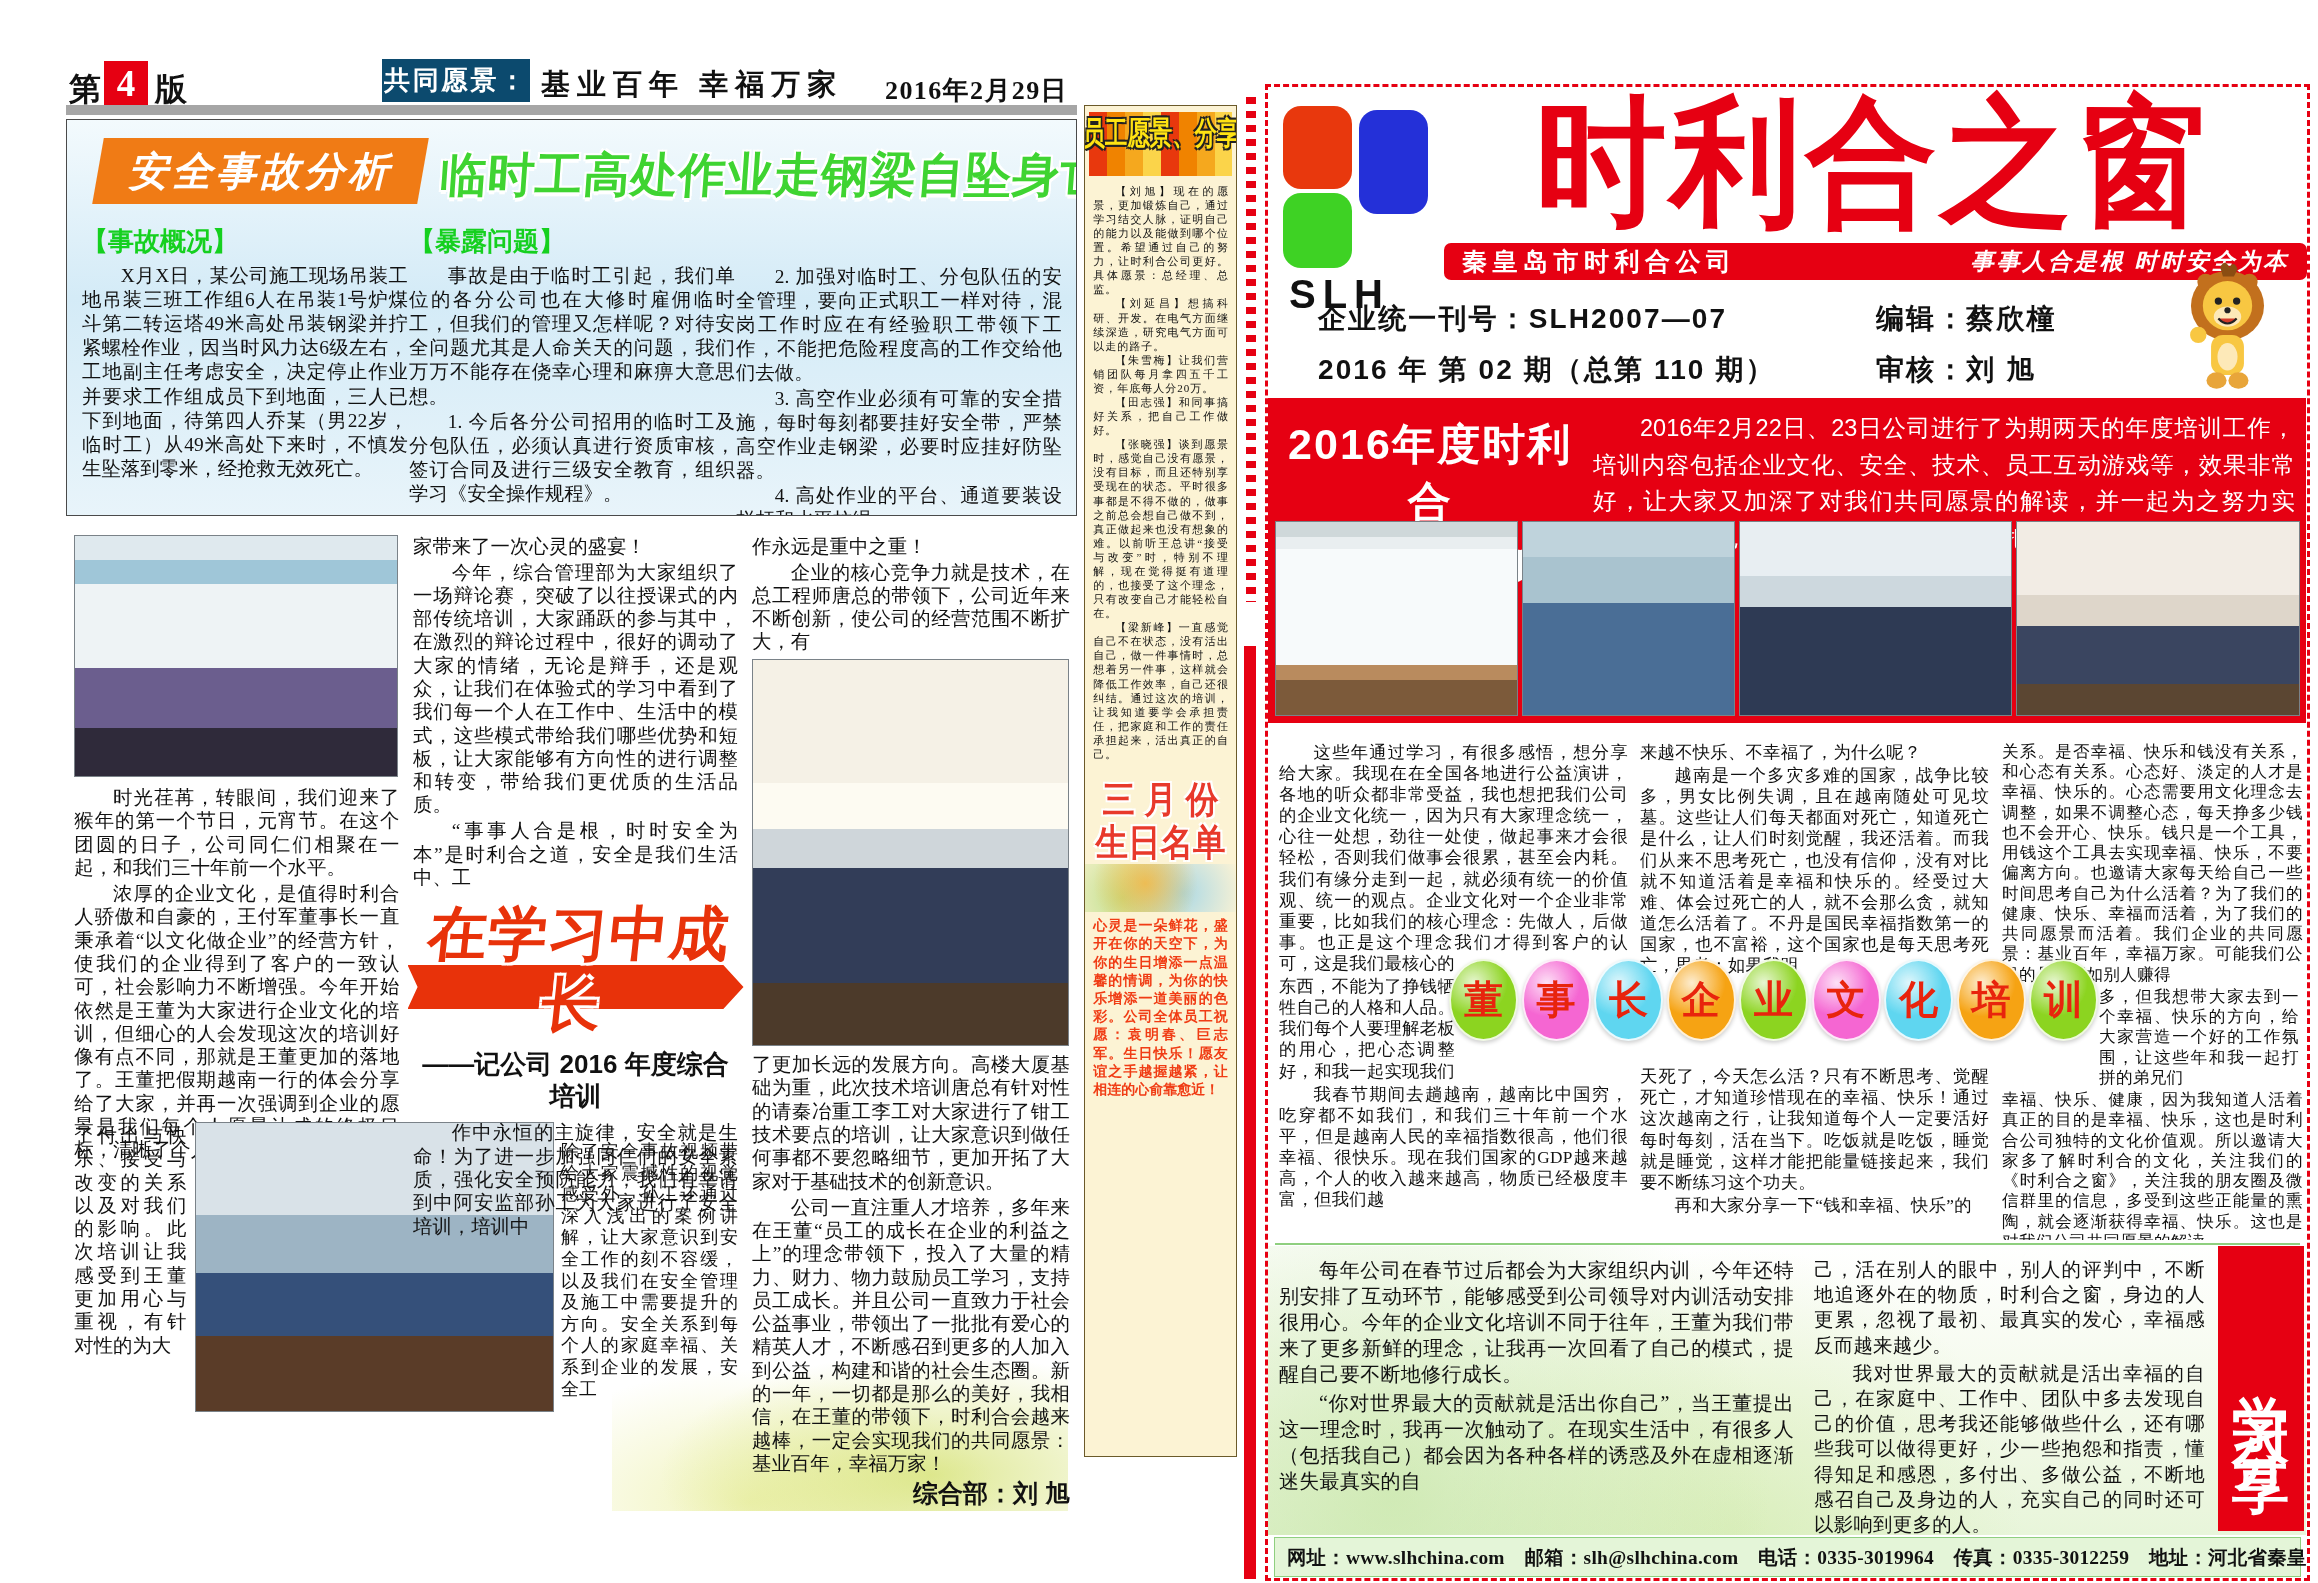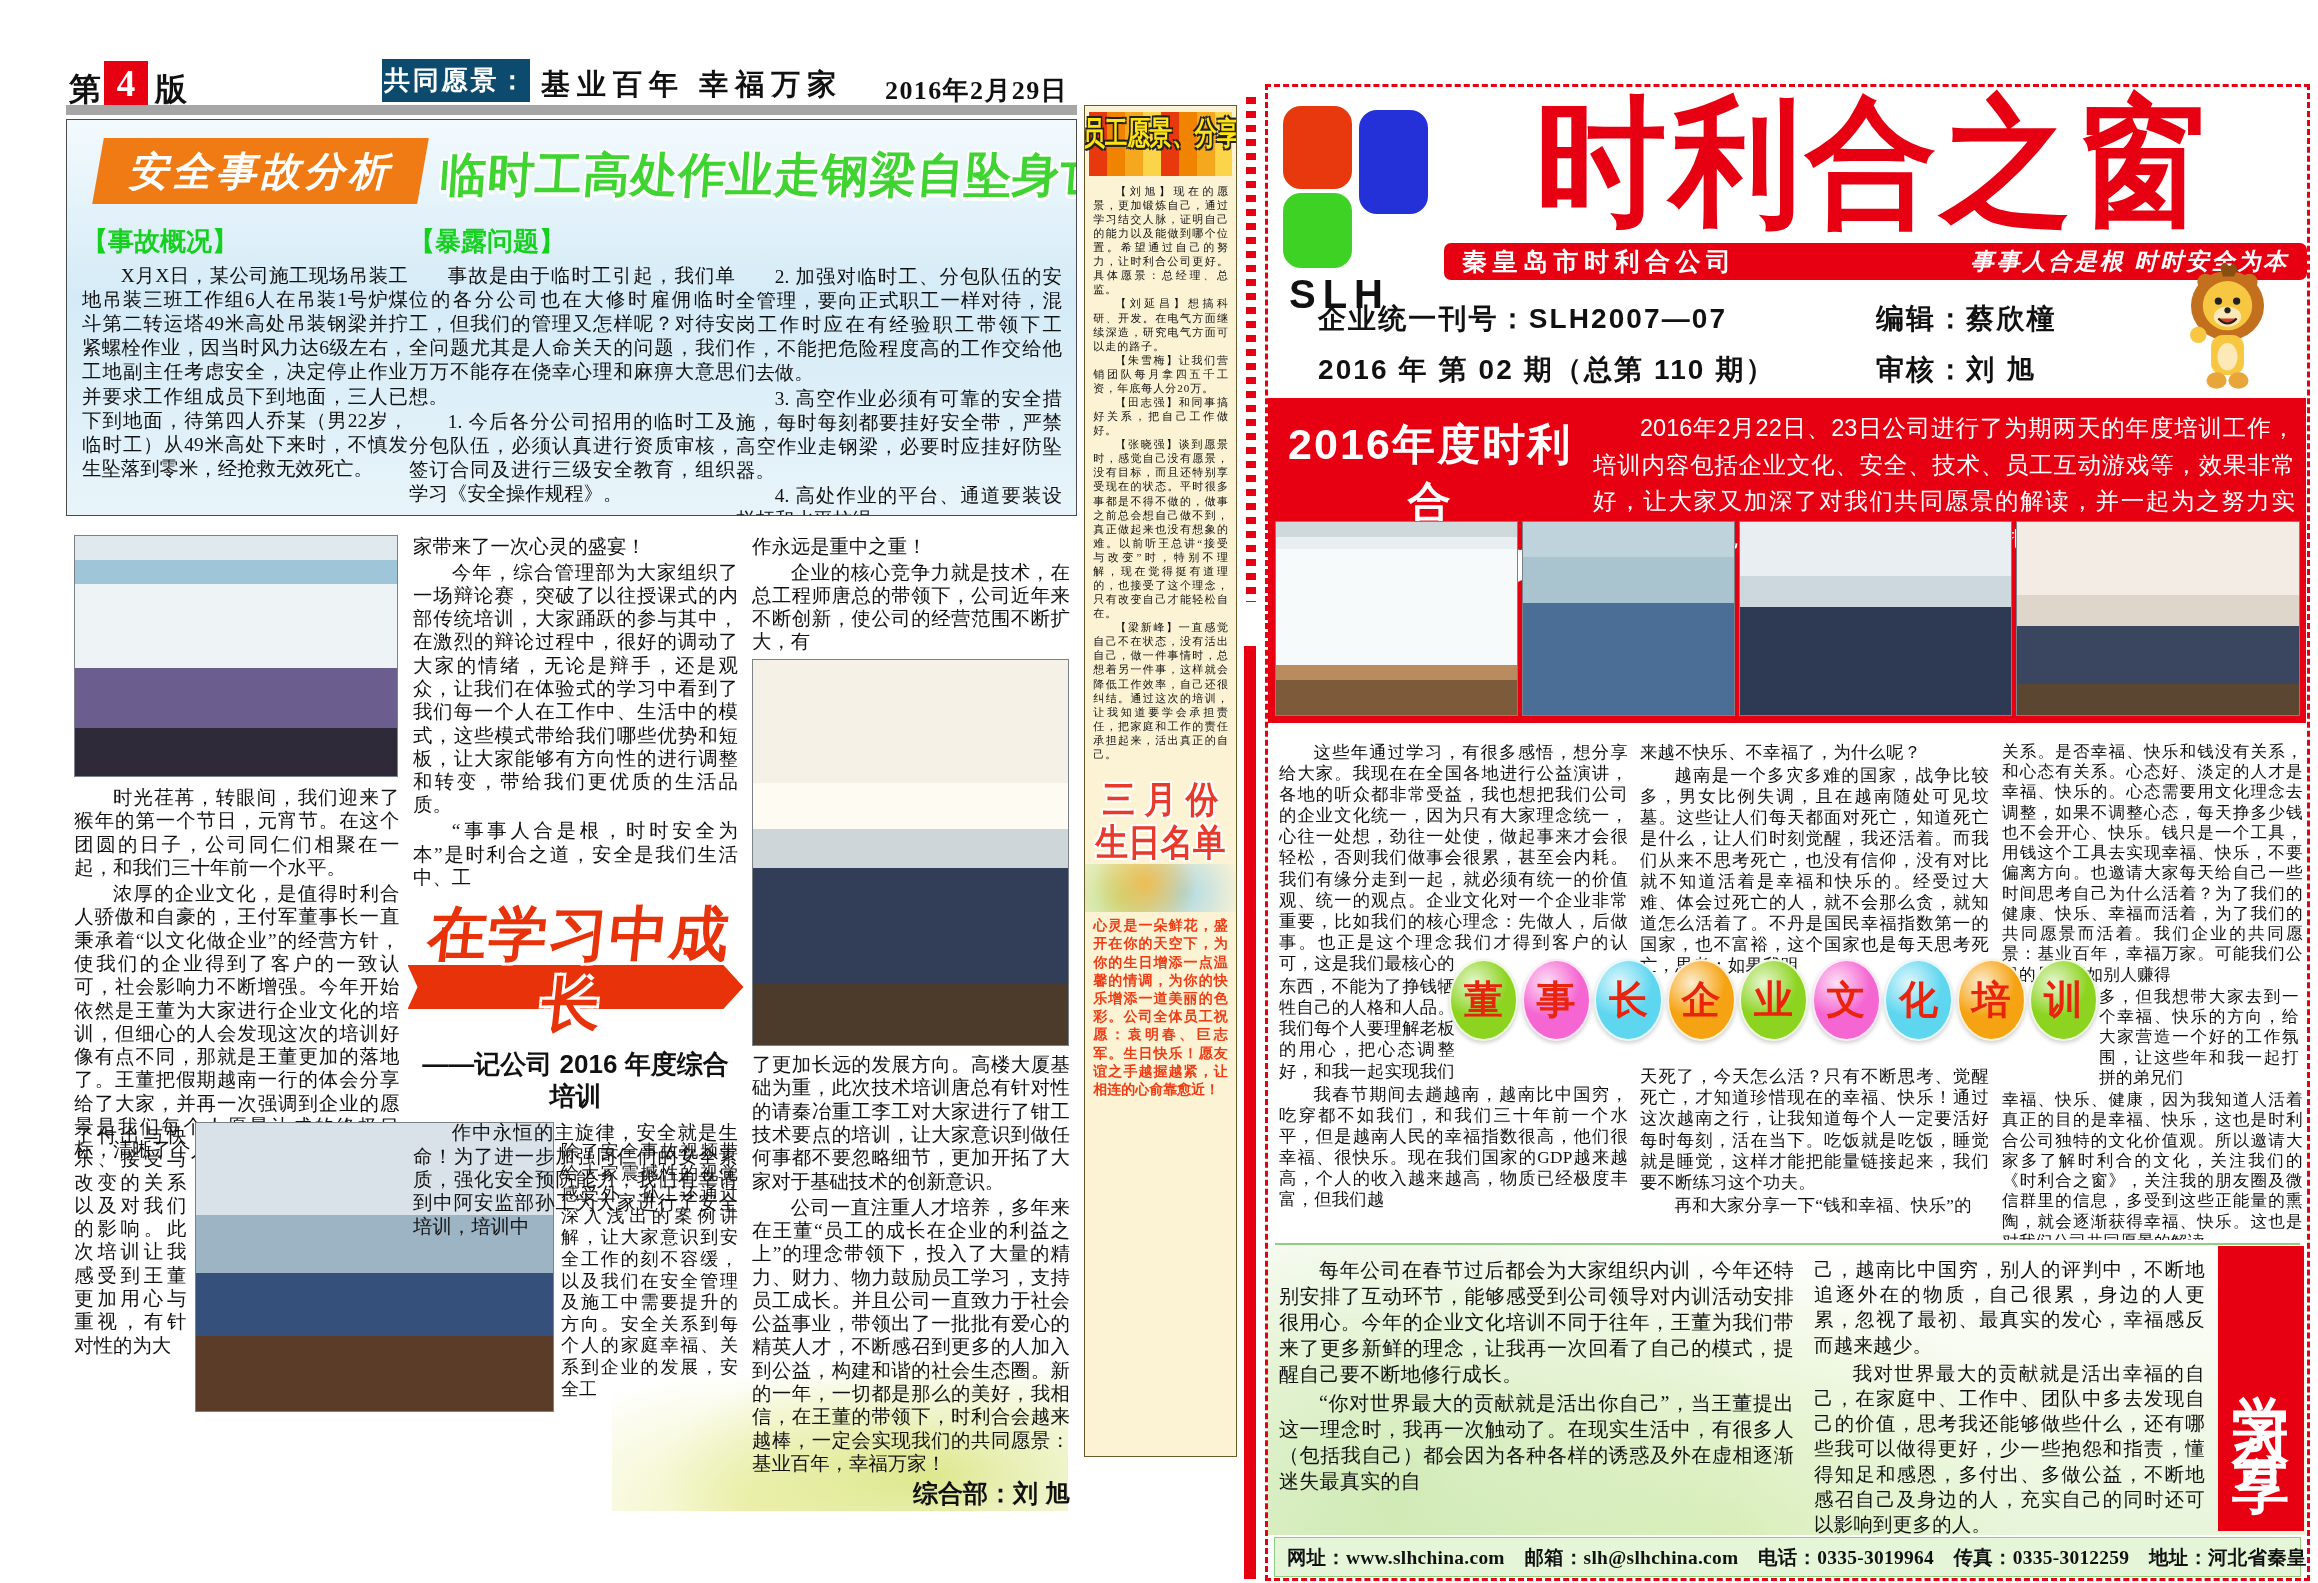--- a/index.html
+++ b/index.html
@@ -315,21 +315,21 @@
     </div>
 
     <div class="abs" style="left:7px;top:1156px;width:1025px;height:2.1px;background:#8fcf7f"></div>
     <div class="abs rshare" style="left:0;top:1159px;width:1038px;height:289px">
       <div class="rshare-decor"></div>
       <div class="rs-colA just" style="left:11px;top:11px;width:515px">
         <p class="ind">每年公司在春节过后都会为大家组织内训，今年还特别安排了互动环节，能够感受到公司领导对内训活动安排很用心。今年的企业文化培训不同于往年，王董为我们带来了更多新鲜的理念，让我再一次回看了自己的模式，提醒自己要不断地修行成长。</p>
         <p class="ind">“你对世界最大的贡献就是活出你自己”，当王董提出这一理念时，我再一次触动了。在现实生活中，有很多人（包括我自己）都会因为各种各样的诱惑及外在虚相逐渐迷失最真实的自</p>
       </div>
       <div class="rs-colB just" style="left:546px;top:11px;width:391px">
-        <p>己，越南比中国穷，别人的评判中，不断地追逐外在的物质，自己很累，身边的人更累，忽视了最初、最真实的发心，幸福感反而越来越少。</p>
+        <p>己，活在别人的眼中，别人的评判中，不断地追逐外在的物质，时利合之窗，身边的人更累，忽视了最初、最真实的发心，幸福感反而越来越少。</p>
         <p class="ind">我对世界最大的贡献就是活出幸福的自己，在家庭中、工作中、团队中多去发现自己的价值，思考我还能够做些什么，还有哪些我可以做得更好，少一些抱怨和指责，懂得知足和感恩，多付出、多做公益，不断地感召自己及身边的人，充实自己的同时还可以影响到更多的人。</p>
         <div class="rs-sign">维检分公司：朱雪梅</div>
       </div>
       <div class="abs side-banner" style="left:950px;top:0;width:86px;height:285px">
         <span>学习分享</span>
       </div>
     </div>
 
     <div class="abs rfooter" style="left:5.5px;top:1450px;width:1027px;height:40px">
       <span>网址：www.slhchina.com　邮箱：slh@slhchina.com　电话：0335-3019964　传真：0335-3012259　地址：河北省秦皇岛市海港区东港路-351号</span>

